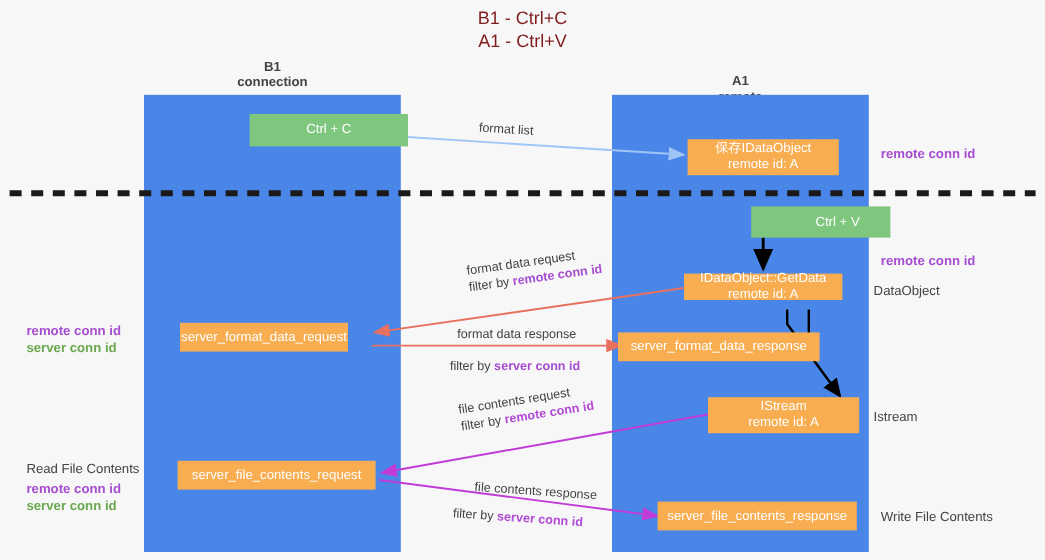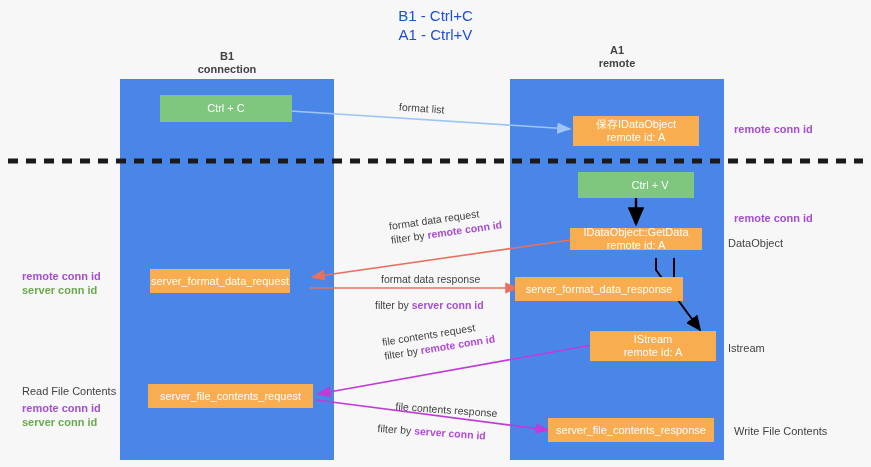--- a/index.html
+++ b/index.html
@@ -7,40 +7,40 @@
     width:871px;height:467px;
     background:#f7f7f7;
     font-family:"Liberation Sans", sans-serif;
     overflow:hidden;
   }
   #stage{position:relative;width:871px;height:467px;}
 
   
   .title{
     position:absolute;left:0;right:0;top:6px;
-    text-align:center;color:#1d4ed8;
+    text-align:center;color:#7f1d1d;
     font-size:15px;line-height:19px;
   }
 
   
   .col-head{
     position:absolute;text-align:center;color:#434343;
     font-size:11px;line-height:13px;font-weight:bold;
   }
 
   
   .lane{position:absolute;background:#4a86e8;}
 
   
   .box{
     position:absolute;display:flex;align-items:center;justify-content:center;
     text-align:center;color:#ffffff;font-size:11px;line-height:13px;
     box-sizing:border-box;padding:2px 4px;
   }
-  .box.green{background:#7fc67f;}
+  .box.green{background:#7fc67f;margin-left:48px;}
   .box.orange{background:#f9ad51;}
   .box span{display:block;}
 
   
   .annot{
     position:absolute;font-size:11px;line-height:14px;color:#434343;
     white-space:nowrap;
   }
   .annot.purple{color:#a64dd1;font-weight:bold;}
   .annot.green{color:#6aa84f;font-weight:bold;}
@@ -63,21 +63,21 @@
 
   <div class="title">
     <div>B1 - Ctrl+C</div>
     <div>A1 - Ctrl+V</div>
   </div>
 
   <div class="col-head" style="left:120px;top:50px;width:214px;">
     <div>B1</div>
     <div>connection</div>
   </div>
-  <div class="col-head" style="left:510px;top:44px;width:214px;">
+  <div class="col-head" style="left:510px;top:62px;width:214px;">
     <div>A1</div>
     <div>remote</div>
   </div>
 
   <div class="lane" style="left:120px;top:79px;width:214px;height:381px;"></div>
   <div class="lane" style="left:510px;top:79px;width:214px;height:381px;"></div>
 
   <svg class="overlay">
     <defs>
       <marker id="ar-blue" markerWidth="9" markerHeight="7" refX="8" refY="3.5" orient="auto">

